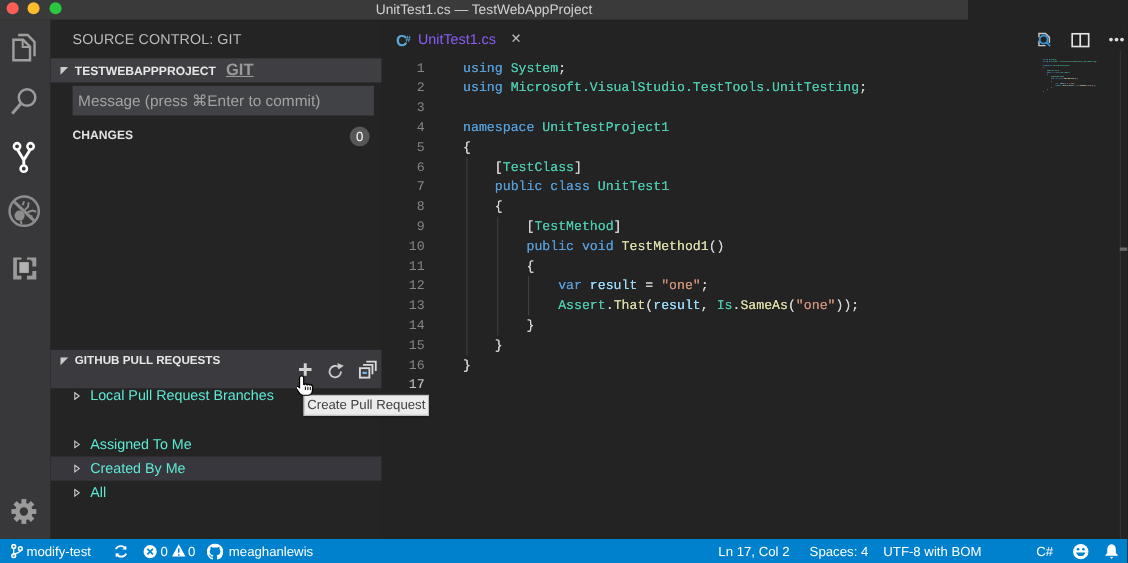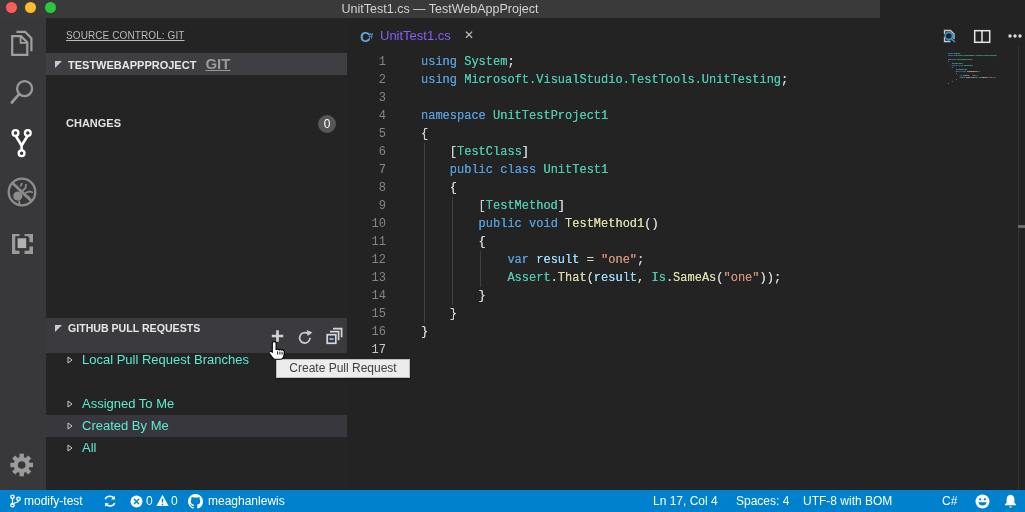--- a/index.html
+++ b/index.html
@@ -7,21 +7,21 @@
 body { position:relative; background:#232323; font-family:"Liberation Sans",sans-serif; }
 .abs { position:absolute; }
 
 #titlebar { position:absolute; left:0; top:0; width:880px; height:18px; background:#3a3a3b; }
 .tl { position:absolute; top:2px; width:11px; height:11px; border-radius:50%; }
 #title { position:absolute; left:0; top:0; width:100%; text-align:center; font-size:12.5px; line-height:18px; color:#d2d2d2; }
 
 #activity { position:absolute; left:0; top:18px; width:46px; height:472px; background:#38383a; }
 
 #sidebar { position:absolute; left:46px; top:18px; width:301px; height:472px; background:#242425; }
-#sbtitle { position:absolute; left:20px; top:0; height:35px; line-height:35px; font-size:10px; color:#bababa; letter-spacing:0.1px;text-decoration:underline; }
+#sbtitle { position:absolute; left:20px; top:0; height:35px; line-height:35px; font-size:13px; color:#bababa; letter-spacing:0.1px; }
 .sechead { position:absolute; left:0; width:301px; background:#3f3f43; color:#e7e7e7; font-size:11px; font-weight:bold; }
 .tri { position:absolute; left:9px; width:0; height:0; border-top:7px solid #cccccc; border-right:7px solid transparent; }
 #msgbox { position:absolute; left:20px; top:60px; width:274px; height:27px; background:#414246; color:#a3a3a3; font-size:14px; line-height:27px; padding-left:5px; }
 #changes { position:absolute; left:20px; top:94px; width:273px; height:22px; line-height:22px; font-size:11px; font-weight:bold; color:#e2e2e2; }
 #badge { position:absolute; right:3px; top:3px; width:18px; height:18px; background:#575757; border-radius:50%; color:#ffffff; font-size:12px; font-weight:normal; text-align:center; line-height:18px; }
 .row { position:absolute; left:0; width:301px; height:22px; line-height:22px; font-size:13px; color:#5eead4; }
 .row .lbl { position:absolute; left:36px; top:0; }
 .twisty { position:absolute; left:21px; top:7px; width:6px; height:8px; }
 
 #editor { position:absolute; left:347px; top:18px; width:678px; height:472px; background:#232323; }
@@ -31,21 +31,21 @@
 #lnos { position:absolute; left:0; top:35px; width:39px; text-align:right; white-space:pre; font-family:"Liberation Mono",monospace; font-size:12px; line-height:18px; color:#858585; }
 #code, #minicode { font-family:"Liberation Mono",monospace; font-size:12px; line-height:18px; color:#d4d4d4; white-space:pre; text-shadow:0 0 0.6px currentColor; }
 #code { position:absolute; left:74px; top:35px; }
 #minimap { position:absolute; left:600.5px; top:34.5px; transform:scale(0.133,0.11); transform-origin:0 0; }
 .k { color:#569cd6; } .t { color:#4ec9b0; } .m { color:#dcdcaa; } .v { color:#9cdcfe; } .s { color:#ce9178; }
 .guide { position:absolute; width:1px; background:#404040; }
 
 #status { position:absolute; left:0; top:490px; width:1025px; height:22px; background:#0081cd; color:#ffffff; font-size:12px; }
 #status .it { position:absolute; top:0; line-height:22px; }
 
-#tooltip { position:absolute; left:276px; top:359px; width:134px; height:19px; background:#ececec; border:1px solid #bebebe; color:#404040; font-size:12px; line-height:17px; text-align:center; box-shadow:0 1px 2px rgba(0,0,0,0.4); }
+#tooltip { position:absolute; left:276px; top:359px; width:114px; height:19px; background:#ececec; border:1px solid #bebebe; color:#404040; font-size:12px; line-height:17px; text-align:center; box-shadow:0 1px 2px rgba(0,0,0,0.4); }
 </style>
 </head>
 <body>
 <div id="titlebar">
   <div class="tl" style="left:5.5px; background:#f95f57;"></div>
   <div class="tl" style="left:25.3px; background:#fbbd2e;"></div>
   <div class="tl" style="left:45.1px; background:#2ac83f;"></div>
   <div id="title">UnitTest1.cs — TestWebAppProject</div>
 </div>
 
@@ -97,20 +97,21 @@
   </svg>
 </div>
 
 <div id="sidebar">
   <div id="sbtitle">SOURCE CONTROL: GIT</div>
   <div class="sechead" style="top:35px; height:22px; line-height:22px;">
     <div class="tri" style="top:8px;"></div>
     <span style="margin-left:22px;">TESTWEBAPPPROJECT</span>
     <span style="color:#9a9a9a; font-size:15px; margin-left:6px;text-decoration:underline;">GIT</span>
   </div>
+  <div id="msgbox">Message (press ⌘Enter to commit)</div>
   <div id="changes">CHANGES<div id="badge">0</div></div>
 
   <div class="sechead" style="top:300px; height:35px; line-height:21px; background:#3b3b3f;">
     <div class="tri" style="top:7px;"></div>
     <span style="margin-left:22px; font-size:10.6px;">GITHUB PULL REQUESTS</span>
   </div>
   <svg class="abs" style="left:0; top:309px;" width="301" height="21" viewBox="0 0 301 21">
     <g stroke="#d2d2d2" stroke-width="2.7" fill="none">
       <path d="M231.5 3.3 v11.4 M225.8 9 h11.4"></path>
     </g>
@@ -274,21 +275,21 @@
   <svg class="abs" style="left:156px; top:4px;" width="13" height="13" viewBox="0 0 13 13">
     <path d="M6.5 0.8 L12.6 12 H0.4 z" fill="#ffffff"></path>
     <path d="M6.5 4.5 v4 M6.5 9.8 v1.4" stroke="#0081cd" stroke-width="1.4"></path>
   </svg>
   <div class="it" style="left:171px;">0</div>
   <svg class="abs" style="left:188px; top:4px;" width="15" height="15" viewBox="0 0 16 16">
     <path fill="#ffffff" d="M8 0C3.58 0 0 3.58 0 8c0 3.54 2.29 6.53 5.47 7.59.4.07.55-.17.55-.38 0-.19-.01-.82-.01-1.49-2.01.37-2.53-.49-2.69-.94-.09-.23-.48-.94-.82-1.13-.28-.15-.68-.52-.01-.53.63-.01 1.08.58 1.23.82.72 1.21 1.87.87 2.33.66.07-.52.28-.87.51-1.07-1.78-.2-3.64-.89-3.64-3.95 0-.87.31-1.59.82-2.15-.08-.2-.36-1.02.08-2.12 0 0 .67-.21 2.2.82.64-.18 1.32-.27 2-.27s1.36.09 2 .27c1.53-1.04 2.2-.82 2.2-.82.44 1.1.16 1.92.08 2.12.51.56.82 1.27.82 2.15 0 3.07-1.87 3.75-3.65 3.95.29.25.54.73.54 1.48 0 1.07-.01 1.93-.01 2.2 0 .21.15.46.55.38A8.013 8.013 0 0 0 16 8c0-4.42-3.58-8-8-8z"></path>
   </svg>
   <div class="it" style="left:208px;">meaghanlewis</div>
 
-  <div class="it" style="left:653px;">Ln 17, Col 4</div>
+  <div class="it" style="left:653px;">Ln 17, Col 2</div>
   <div class="it" style="left:736px;">Spaces: 4</div>
   <div class="it" style="left:803px;">UTF-8 with BOM</div>
   <div class="it" style="left:912px;margin-top:48px;">LF</div>
   <div class="it" style="left:942px;">C#</div>
   <svg class="abs" style="left:974.5px; top:4px;" width="15" height="15" viewBox="0 0 15 15">
     <circle cx="7.5" cy="7.5" r="7" fill="#ffffff"></circle>
     <circle cx="5.1" cy="5.3" r="1.15" fill="#0081cd"></circle>
     <circle cx="9.9" cy="5.3" r="1.15" fill="#0081cd"></circle>
     <path d="M3.4 8.2 a4.2 4.2 0 0 0 8.2 0 z" fill="#0081cd"></path>
   </svg>

